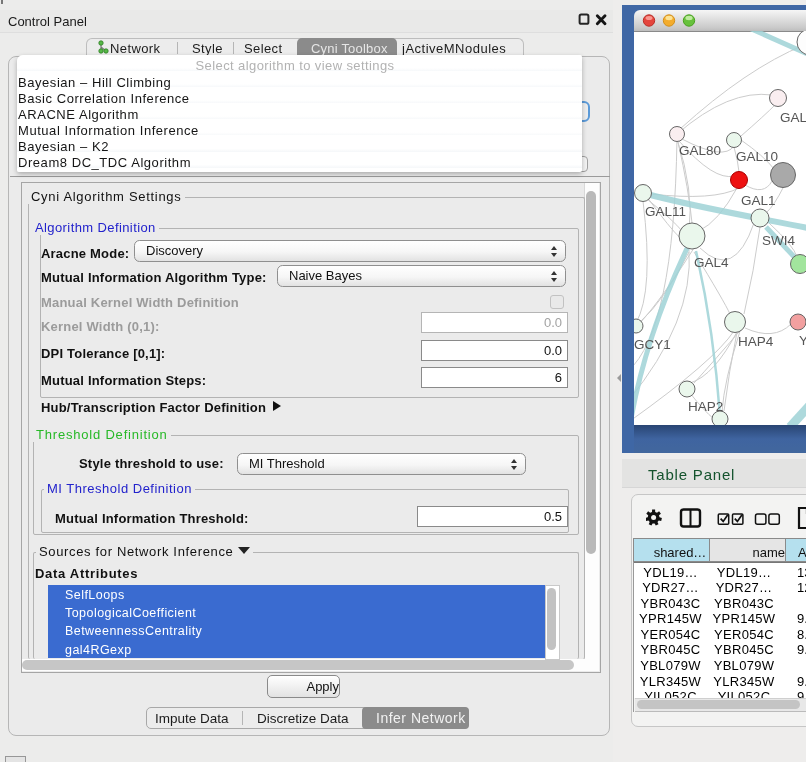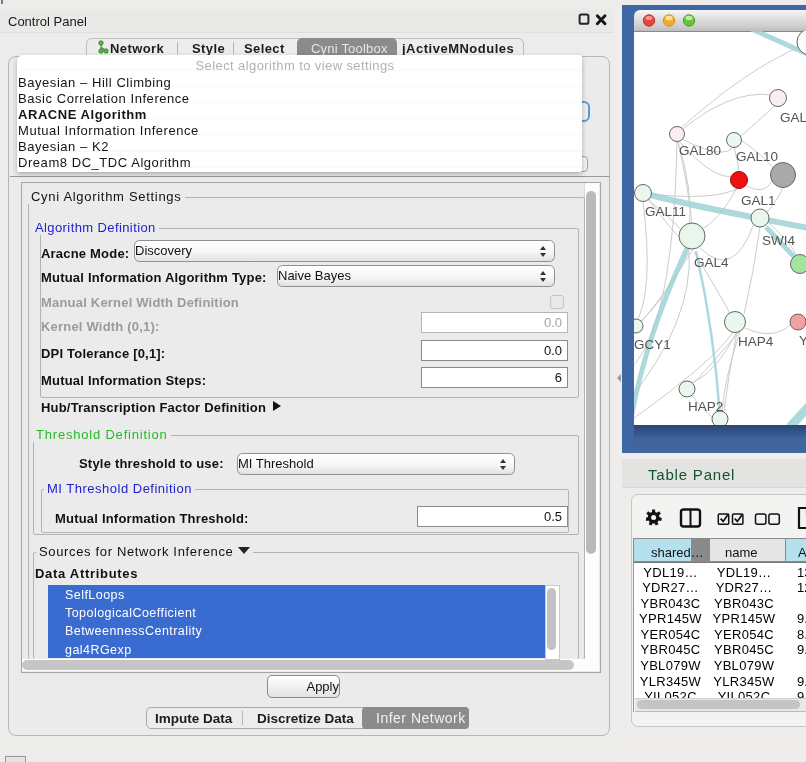--- a/index.html
+++ b/index.html
@@ -1,21 +1,21 @@
 <!DOCTYPE html>
 <html><head>
 <meta charset="utf-8">
 <style>
 html,body{margin:0;padding:0}
 body{width:806px;height:762px;background:#eeedec;font-family:"Liberation Sans",sans-serif;position:relative;overflow:hidden}
 .abs{position:absolute}
-.b{font-weight:bold}
+.b{font-weight:normal}
 .lbl{position:absolute;font-size:13px;font-weight:bold;color:#111;white-space:nowrap;letter-spacing:.2px}
 .dis{color:#9b9b9b}
-.combo{position:absolute;height:20px;border:1px solid #8f8f8f;border-radius:5.5px;background:linear-gradient(#ffffff,#f6f6f6 55%,#e2e2e2);font-size:13px;line-height:20px;color:#111;box-sizing:content-box}
+.combo{position:absolute;height:20px;border:1px solid #8f8f8f;border-radius:5.5px;background:linear-gradient(#ffffff,#f6f6f6 55%,#e2e2e2);font-size:13px;line-height:20px;padding-left:11px;color:#111;box-sizing:content-box}
 .combo:before{content:"";position:absolute;right:8px;top:4.5px;border:3.2px solid transparent;border-bottom:4.5px solid #333;border-top:none}
 .combo:after{content:"";position:absolute;right:8px;bottom:4.5px;border:3.2px solid transparent;border-top:4.5px solid #333;border-bottom:none}
 .field{position:absolute;height:19px;border:1px solid #8a8a8a;background:#fff;font-size:13px;line-height:19px;text-align:right;padding-right:5px;color:#111}
 .group{position:absolute;border:1px solid #b3b3b3;border-radius:2px}
 .glabel{position:absolute;font-size:13px;background:#ebebeb;padding:0 3px;white-space:nowrap;line-height:14px}
 </style>
 </head>
 <body>
 
 <div class="abs" style="left:0;top:0;width:613px;height:762px;background:#ececeb"></div>
@@ -215,22 +215,22 @@
     <rect x="86.5" y="8" width="10.4" height="10.2" rx="1"></rect>
     <path d="M74.6 12.6 l2.6 2.8 4.6-6.6" stroke-width="1.7"></path>
     <path d="M88.8 12.6 l2.6 2.8 4.6-6.6" stroke-width="1.7"></path>
     <rect x="109.5" y="8" width="10.4" height="10.2" rx="2"></rect>
     <rect x="122.9" y="8" width="10.4" height="10.2" rx="2"></rect>
   </g>
   <path d="M153 2 h8 l5 5 v15 h-13 z M161 2 v5 h5" fill="none" stroke="#111" stroke-width="2.2"></path>
 </svg>
 
 <div class="abs" style="left:633px;top:538px;width:173px;height:24px;background:#8a8a8a"></div>
-<div class="abs" style="left:634px;top:539px;width:57px;height:22px;background:#b5e0ee;font-size:13px;text-align:center;line-height:28px;color:#111;text-indent:17px">shared…</div>
-<div class="abs" style="left:710px;top:539px;width:75px;height:22px;background:#e5e5e5;font-size:13px;text-align:left;line-height:28px;color:#111;text-indent:15px">name</div>
+<div class="abs" style="left:634px;top:539px;width:75px;height:22px;background:#b5e0ee;font-size:13px;text-align:center;line-height:28px;color:#111;text-indent:17px">shared…</div>
+<div class="abs" style="left:710px;top:539px;width:75px;height:22px;background:#e5e5e5;font-size:13px;text-align:right;line-height:28px;color:#111;text-indent:15px">name</div>
 <div class="abs" style="left:786px;top:539px;width:20px;height:22px;background:#b5e0ee;font-size:13px;padding-left:12px;line-height:28px;color:#111">A</div>
 <div class="abs" style="left:633px;top:562px;width:173px;height:1px;background:#777"></div>
 <div class="abs" style="left:633px;top:562px;width:1px;height:150px;background:#999"></div>
 <div class="abs" style="left:634px;top:563px;width:172px;height:135px;background:#fff;overflow:hidden">
   <div style="position:absolute;left:0;top:1.5px;width:73px;font-size:13px;letter-spacing:.3px;line-height:15.6px;text-align:center;color:#000">YDL19…<br>YDR27…<br>YBR043C<br>YPR145W<br>YER054C<br>YBR045C<br>YBL079W<br>YLR345W<br>YIL052C</div>
   <div style="position:absolute;left:73px;top:1.5px;width:74px;font-size:13px;letter-spacing:.3px;line-height:15.6px;text-align:center;color:#000">YDL19…<br>YDR27…<br>YBR043C<br>YPR145W<br>YER054C<br>YBR045C<br>YBL079W<br>YLR345W<br>YIL052C</div>
   <div style="position:absolute;left:163px;top:1.5px;width:30px;font-size:13px;line-height:15.6px;color:#000">13<br>12<br><br>9.<br>8.<br>9.<br><br>9.<br>9.</div>
 </div>
 <div class="abs" style="left:635px;top:698px;width:171px;height:13px;background:#e8e8e8;border-top:1px solid #cfcfcf"></div>
 <div class="abs" style="left:637px;top:700px;width:163px;height:9px;background:#c4c4c4;border-radius:4.5px"></div>

